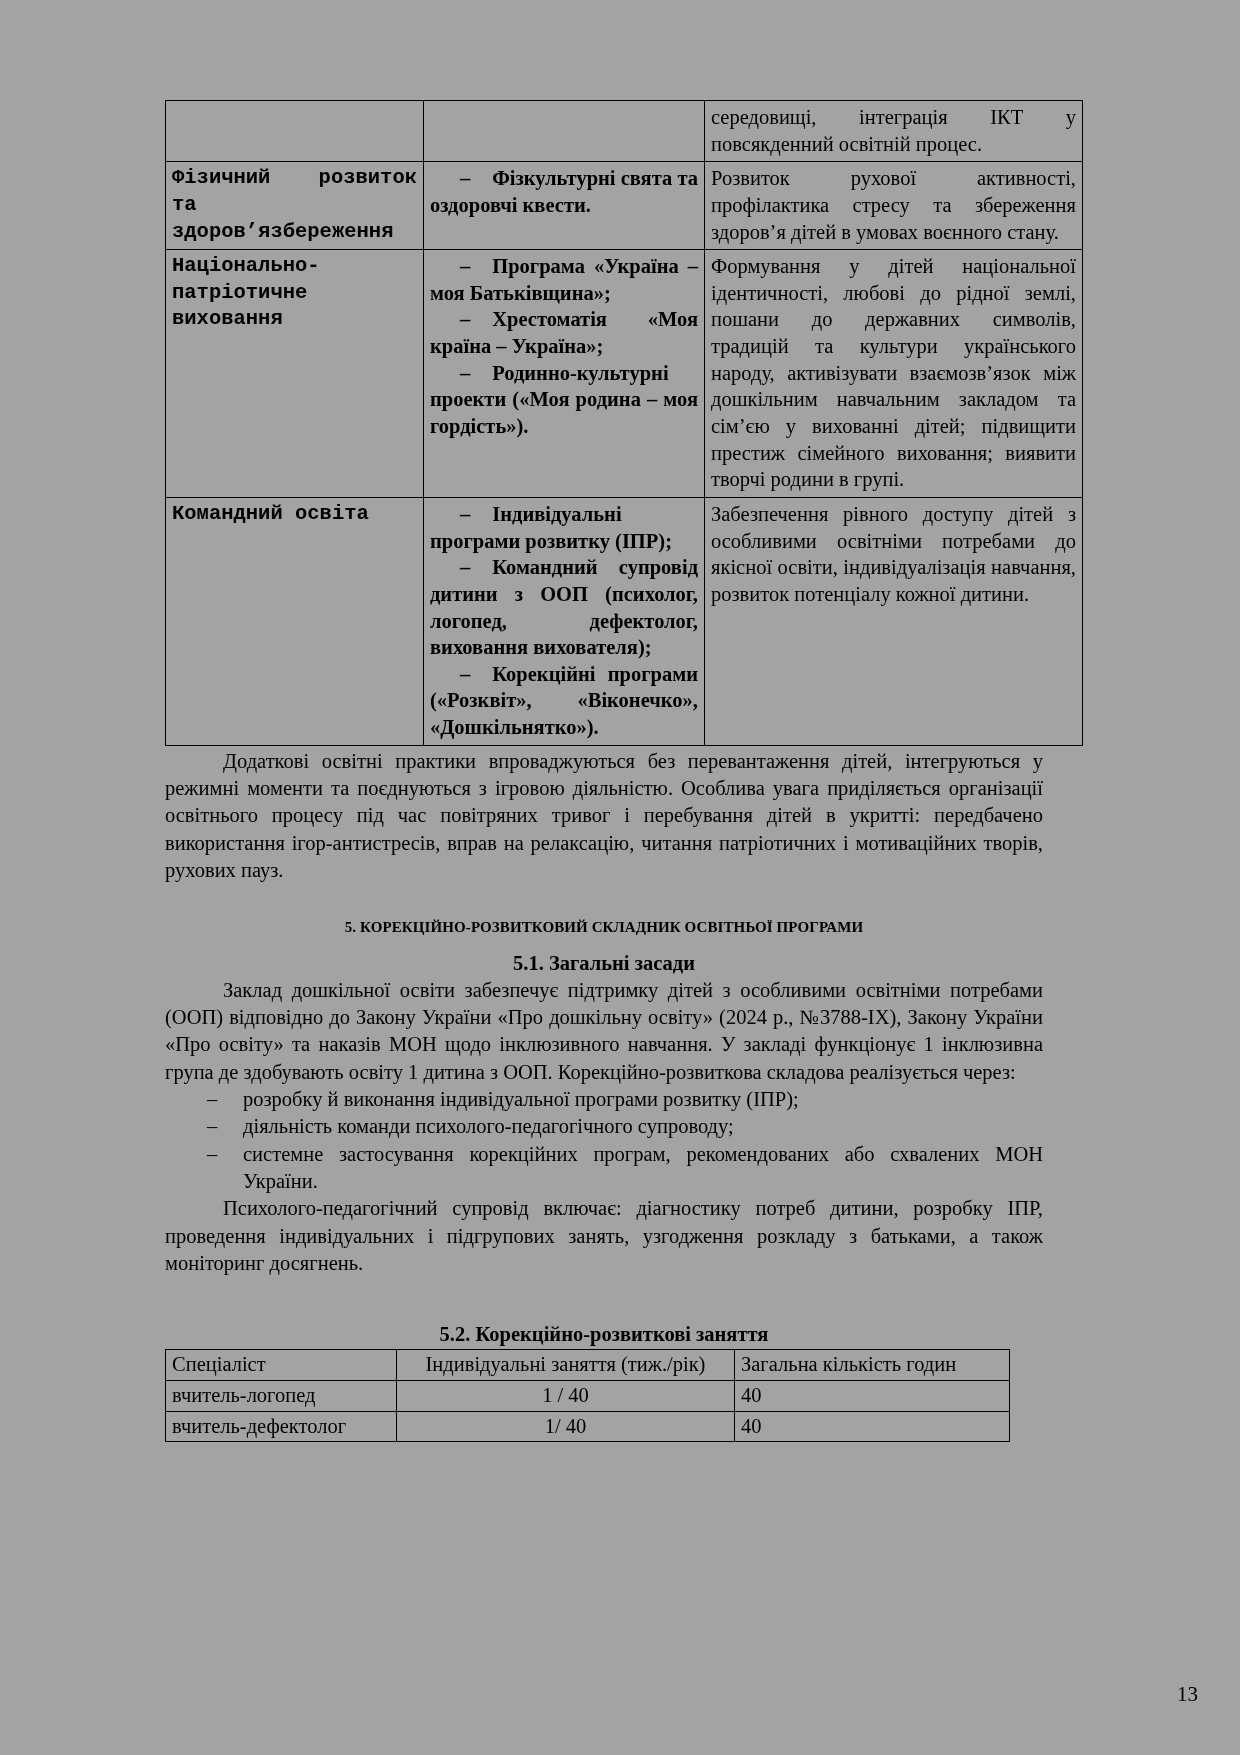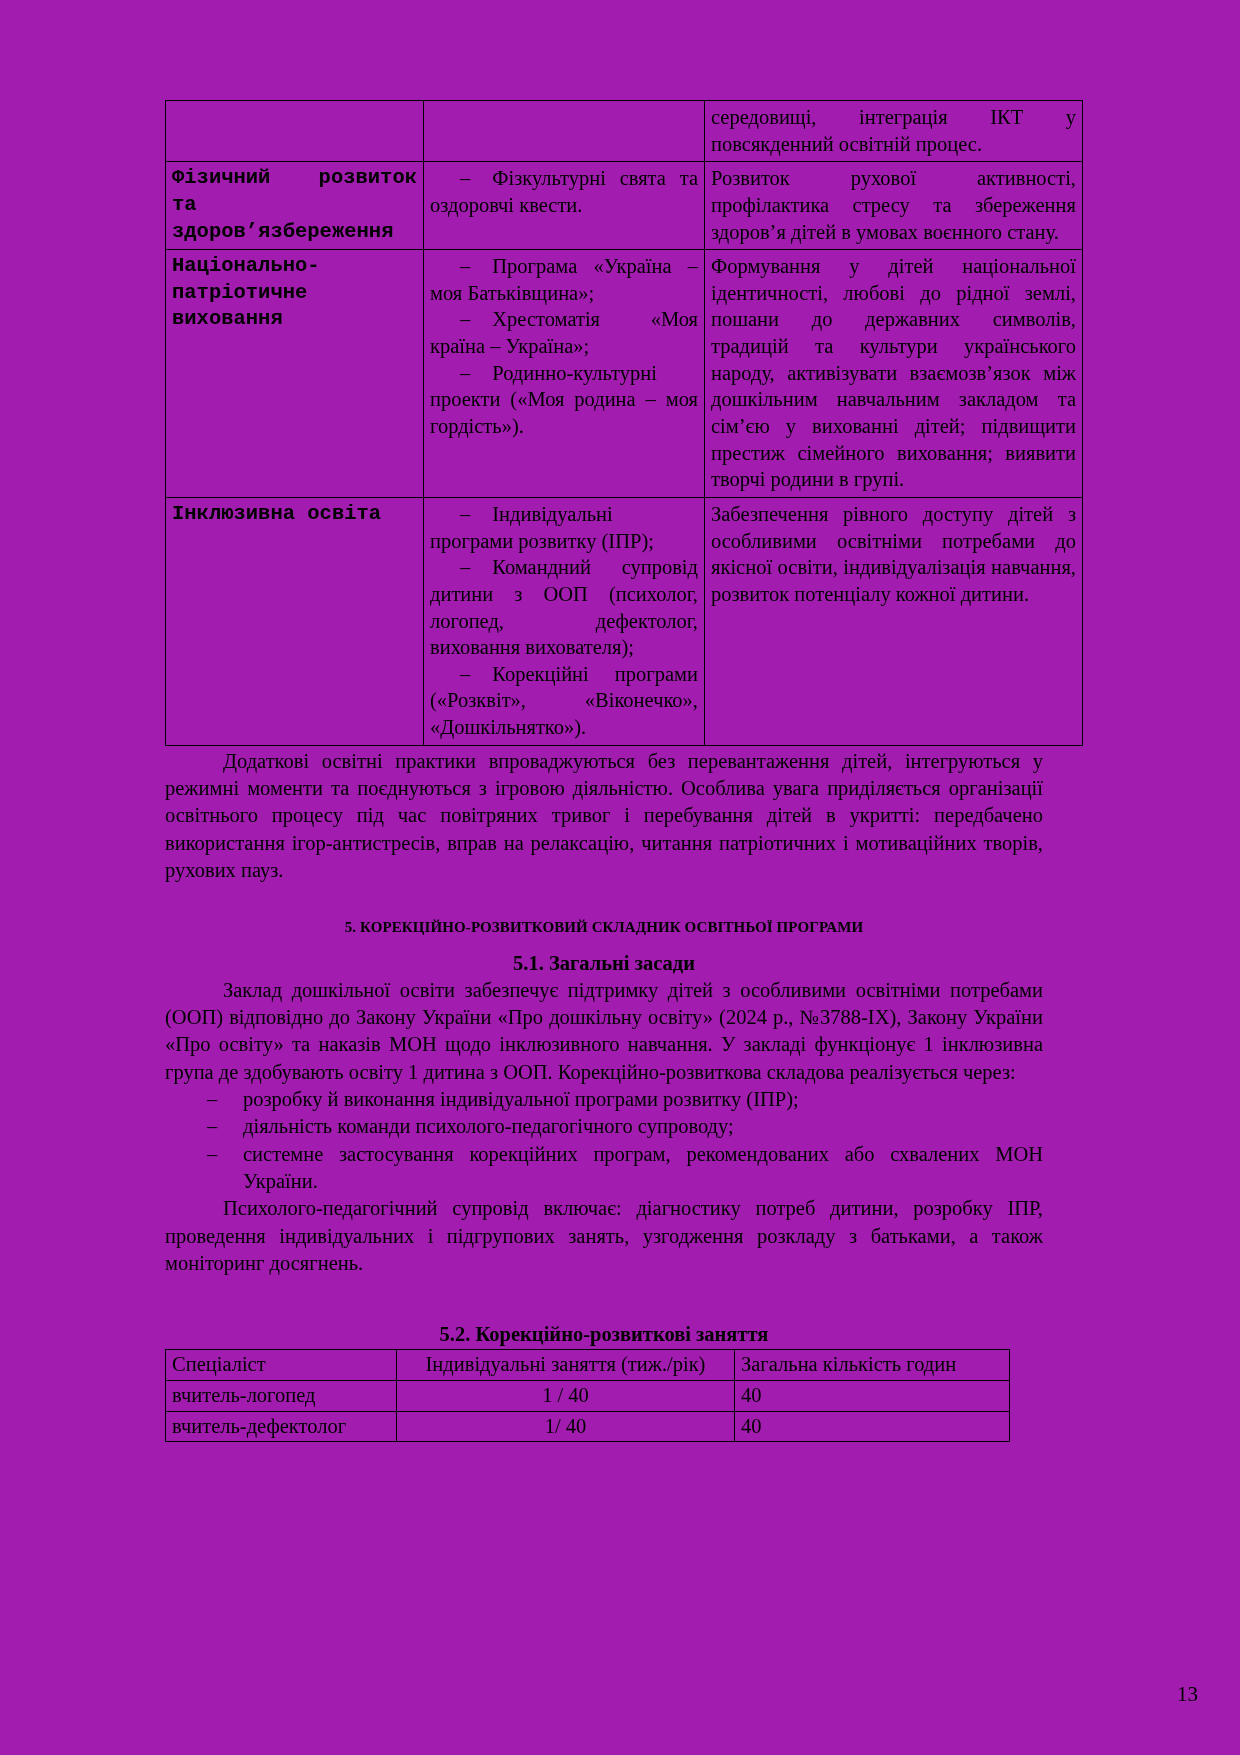--- a/index.html
+++ b/index.html
@@ -6,21 +6,21 @@
   html, body {
     margin: 0;
     padding: 0;
     background: #ffffff;
   }
   .page {
     position: relative;
     width: 1240px;
     height: 1755px;
     margin: 0 auto;
-    background: #a21caf;
+    background: #a3a3a3;
     font-family: "Liberation Serif", "DejaVu Serif", serif;
     color: #000000;
     box-sizing: border-box;
     overflow: hidden;
   }
   .content {
     position: absolute;
     left: 165px;
     top: 100px;
     width: 878px;
@@ -51,20 +51,21 @@
   td.just {
     text-align: justify;
     text-align-last: left;
     hyphens: none;
   }
   .dash-item {
     display: block;
     text-indent: 30px;
     text-align: justify;
     text-align-last: left;
+    font-weight: bold;
   }
   .dash-item .d { margin-right: 22px; }
 
   
   p.body {
     margin: 0;
     font-size: 20.5px;
     line-height: 1.335;
     text-align: justify;
     text-align-last: left;
@@ -171,21 +172,21 @@
               <span class="d">–</span><span>Хрестоматія «Моя країна – Україна»;</span>
             </span>
             <span class="dash-item">
               <span class="d">–</span><span>Родинно-культурні проекти («Моя родина – моя гордість»).</span>
             </span>
           </td>
           <td class="col-c just">Формування у дітей національної ідентичності, любові до рідної землі, пошани до державних символів, традицій та культури українського народу, активізувати взаємозв’язок між дошкільним навчальним закладом та сім’єю у вихованні дітей; підвищити престиж сімейного виховання; виявити творчі родини в групі.</td>
         </tr>
 
         <tr>
-          <td class="col-a" style="font-weight:bold;">Інклюзивна освіта</td>
+          <td class="col-a" style="font-weight:bold;">Командний освіта</td>
           <td class="col-b">
             <span class="dash-item">
               <span class="d">–</span><span>Індивідуальні програми розвитку (ІПР);</span>
             </span>
             <span class="dash-item">
               <span class="d">–</span><span>Командний супровід дитини з ООП (психолог, логопед, дефектолог, виховання вихователя);</span>
             </span>
             <span class="dash-item">
               <span class="d">–</span><span>Корекційні програми («Розквіт», «Віконечко», «Дошкільнятко»).</span>
             </span>

